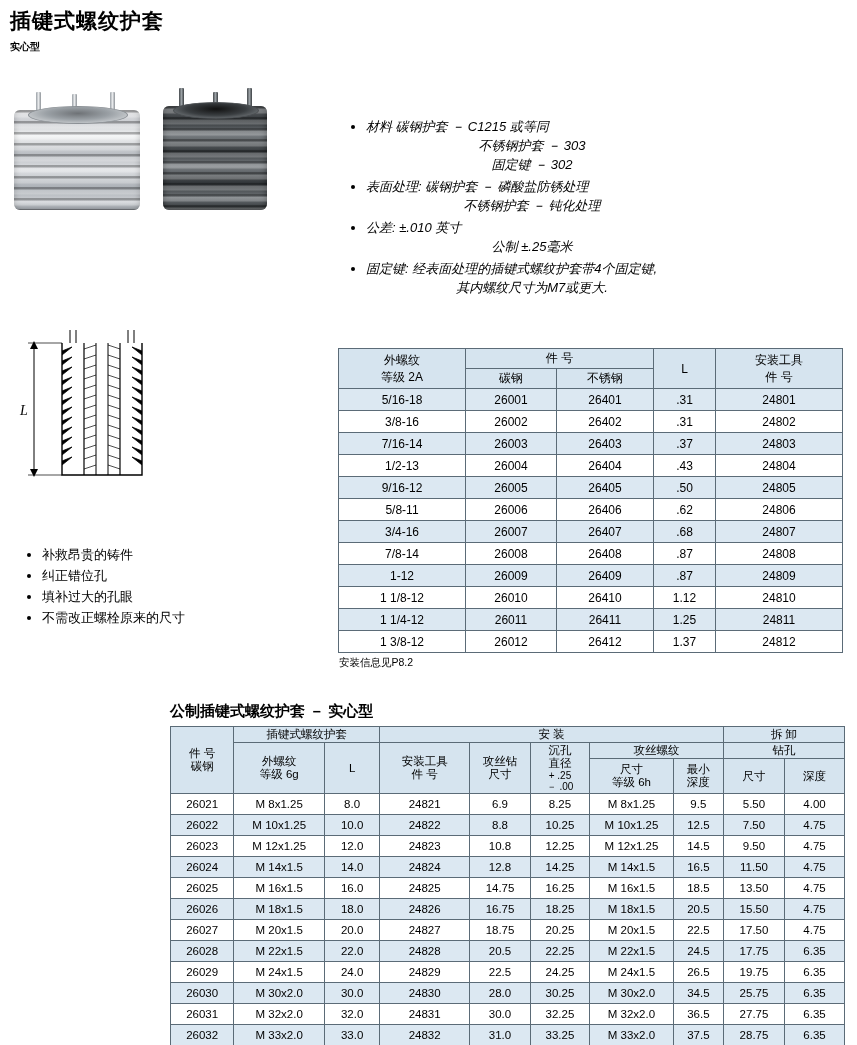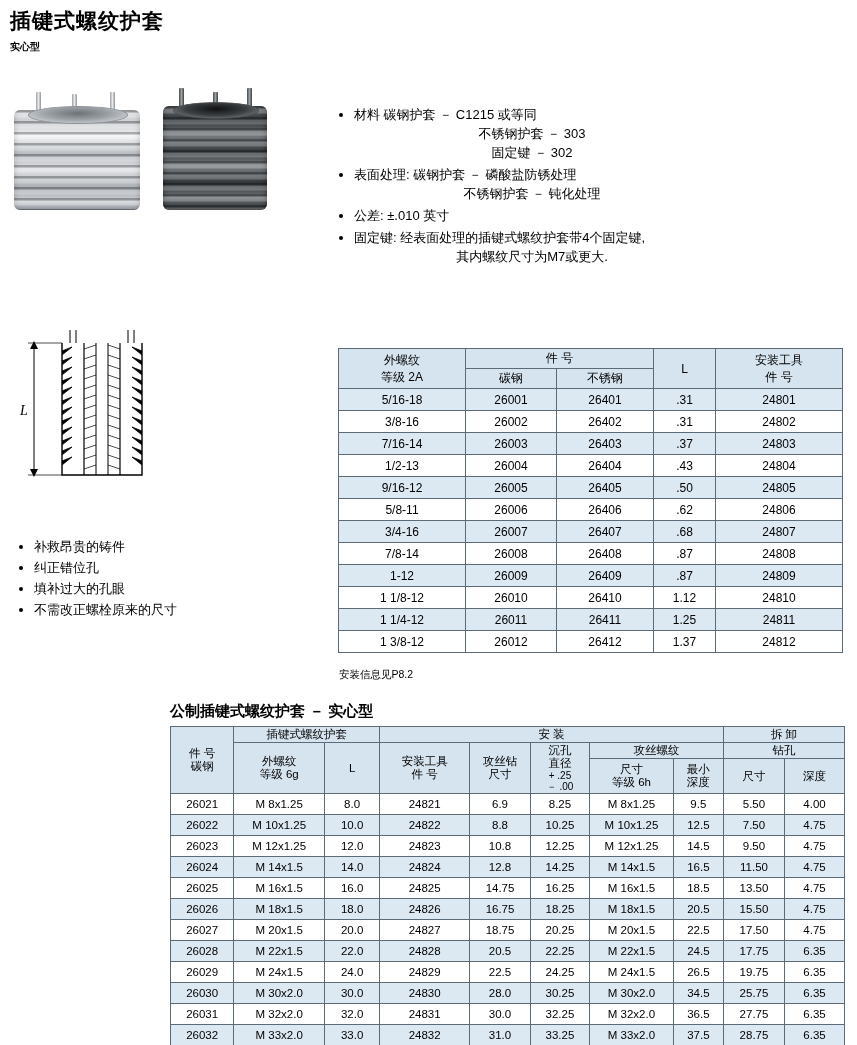--- a/index.html
+++ b/index.html
@@ -100,42 +100,42 @@
   
   .features {
     position: absolute;
     left: 338px;
     top: 105px;
     width: 360px;
     font-size: 13px;
     line-height: 19px;
   }
   .features li { margin-bottom: 3px; }
-  .features ul { margin: 0; padding-left: 16px; }
+  .features ul { margin: 12px; padding-left: 16px; font-style: italic; }
   .features .cont { display: block; padding-left: 12px; text-align: center; }
 
   
   .section-drawing {
     position: absolute;
     left: 10px;
     top: 325px;
     width: 200px;
     height: 190px;
   }
 
   
   .left-bullets {
     position: absolute;
     left: 10px;
     top: 528px;
     width: 230px;
     font-size: 13px;
     line-height: 21px;
   }
-  .left-bullets ul { margin: 8px; padding-left: 16px; }
+  .left-bullets ul { margin: 16px; padding-left: 16px; }
 
   
   table {
     border-collapse: collapse;
     font-size: 12px;
   }
   th, td {
     border: 1px solid #5b6b77;
     text-align: center;
     padding: 1px 3px;
@@ -152,21 +152,21 @@
   .table1-wrap {
     position: absolute;
     left: 338px;
     top: 348px;
     width: 505px;
   }
   .table1 { width: 505px; }
   .table1 td { height: 19px; }
   .note1 {
     font-size: 10.5px;
-    margin-top: 15px;
+    margin-top: 3px;
     margin-left: 1px;
   }
 
   
   .metric-title {
     position: absolute;
     left: 170px;
     top: 702px;
     font-size: 15px;
     font-weight: bold;
@@ -221,20 +221,21 @@
         <span>材料  碳钢护套 － C1215 或等同</span>
         <span class="cont">不锈钢护套 － 303</span>
         <span class="cont">固定键 － 302</span>
       </li>
       <li>
         <span>表面处理:  碳钢护套 － 磷酸盐防锈处理</span>
         <span class="cont">不锈钢护套 － 钝化处理</span>
       </li>
       <li>
         <span>公差: ±.010 英寸</span>
+        <span class="cont">公制 ±.25毫米</span>
       </li>
       <li>
         <span>固定键: 经表面处理的插键式螺纹护套带4个固定键,</span>
         <span class="cont">其内螺纹尺寸为M7或更大.</span>
       </li>
     </ul>
   </div>
 
   <div class="section-drawing">
     <svg width="200" height="190" viewBox="0 0 200 190">

